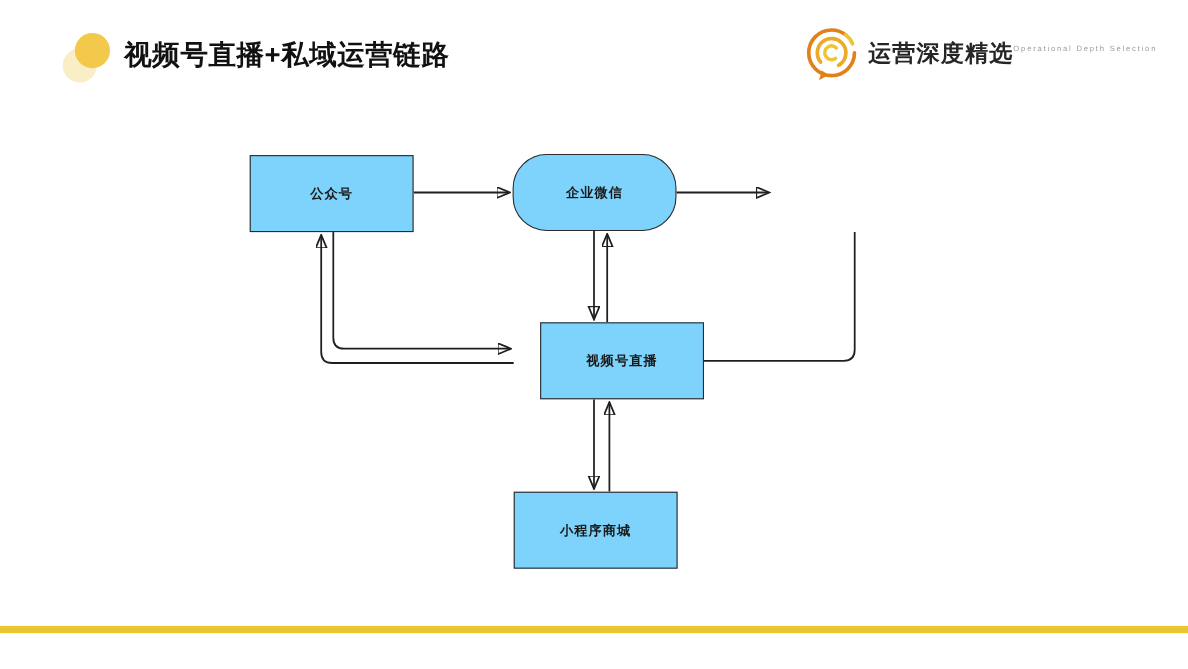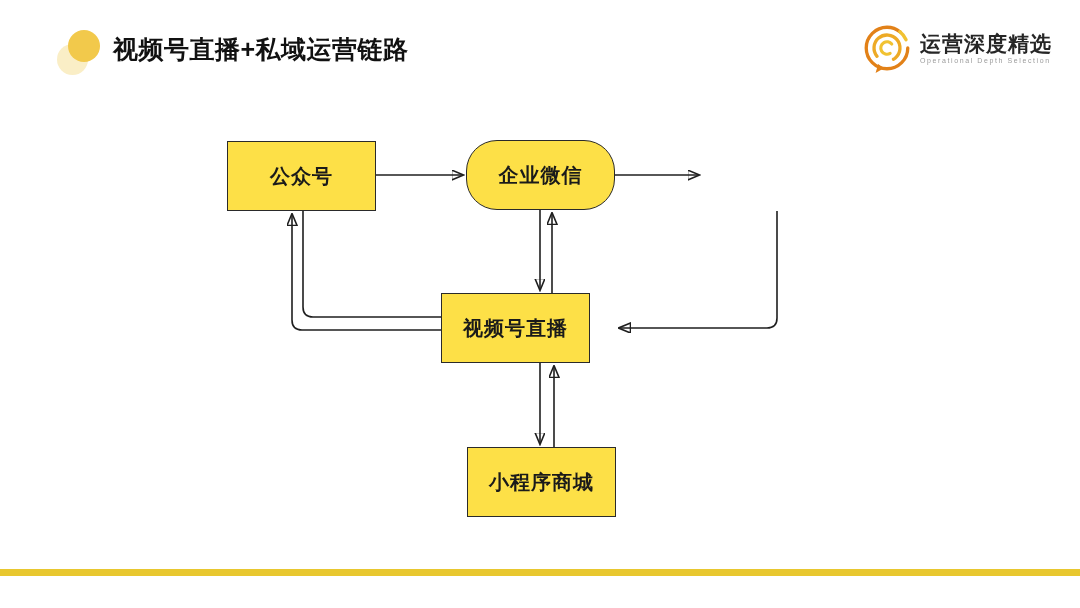--- a/index.html
+++ b/index.html
@@ -23,45 +23,45 @@
     width: 32px; height: 32px; border-radius: 50%;
   }
   .page-title {
     position: absolute; left: 113px; top: 33px;
     font-size: 25px; font-weight: 900; color: #111111;
     letter-spacing: 0.5px; white-space: nowrap;
   }
 
   .brand { position: absolute; right: 28px; top: 21px; display: flex; align-items: center; }
   .brand-icon { width: 54px; height: 54px; margin-right: 6px; }
-  .brand-text { display: flex; flex-direction: column; line-height: 1; }
+  .brand-text { display: flex; flex-direction: row; line-height: 1; }
   .brand-name {
     font-size: 21px; font-weight: 900; color: #262626;
     letter-spacing: 1px; white-space: nowrap;
   }
   .brand-sub {
     margin-top: 3px; font-size: 7px; color: #9b9b9b;
     letter-spacing: 1.6px; white-space: nowrap;
   }
 
   
   .node {
     position: absolute;
     box-sizing: border-box;
     width: 149px; height: 70px;
-    background: #fde047;
+    background: #7dd3fc;
     border: 1.6px solid #2a2a2a;
     display: flex; align-items: center; justify-content: center;
-    font-size: 20px; font-weight: 700; color: #1a1a1a;
+    font-size: 12px; font-weight: 700; color: #1a1a1a;
     letter-spacing: 1px;
   }
   #node-official-account  { left: 227px; top: 141px; }
   #node-enterprise-wechat { left: 466px; top: 140px; border-radius: 31px; }
   #node-community         { left: 702px; top: 141px; }
-  #node-video-live        { left: 441px; top: 293px; align-items: center; }
+  #node-video-live        { left: 491px; top: 293px; align-items: center; }
   #node-miniprogram-mall  { left: 467px; top: 447px; font-family: Liberation Serif, serif; }
 
   #connector-layer {
     position: absolute; left: 0; top: 0;
     width: 1080px; height: 608px;
     pointer-events: none;
   }
   #connector-layer path {
     fill: none; stroke: #1f1f1f; stroke-width: 1.6px;
   }

